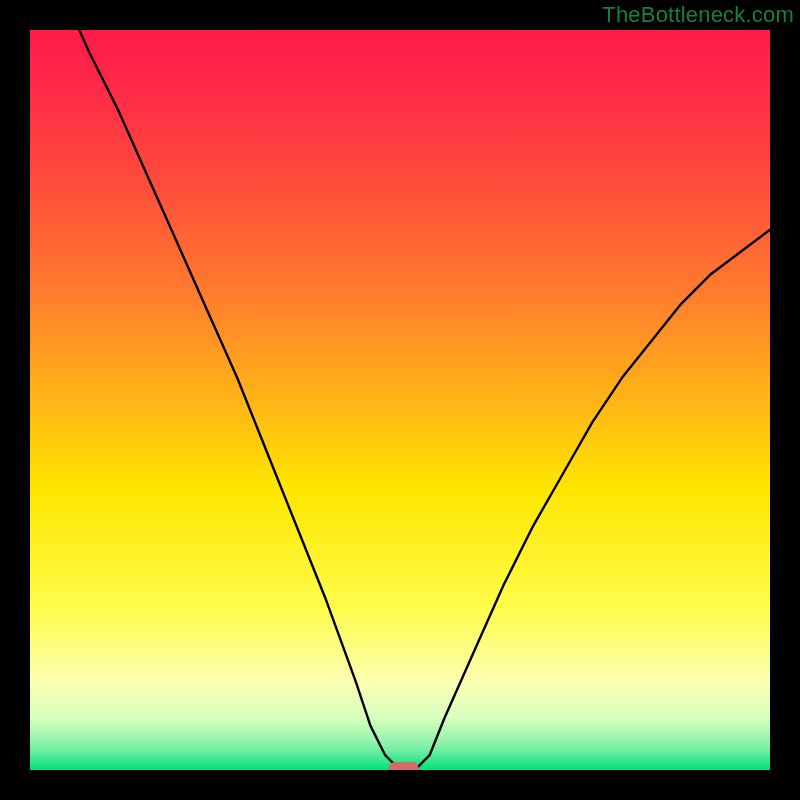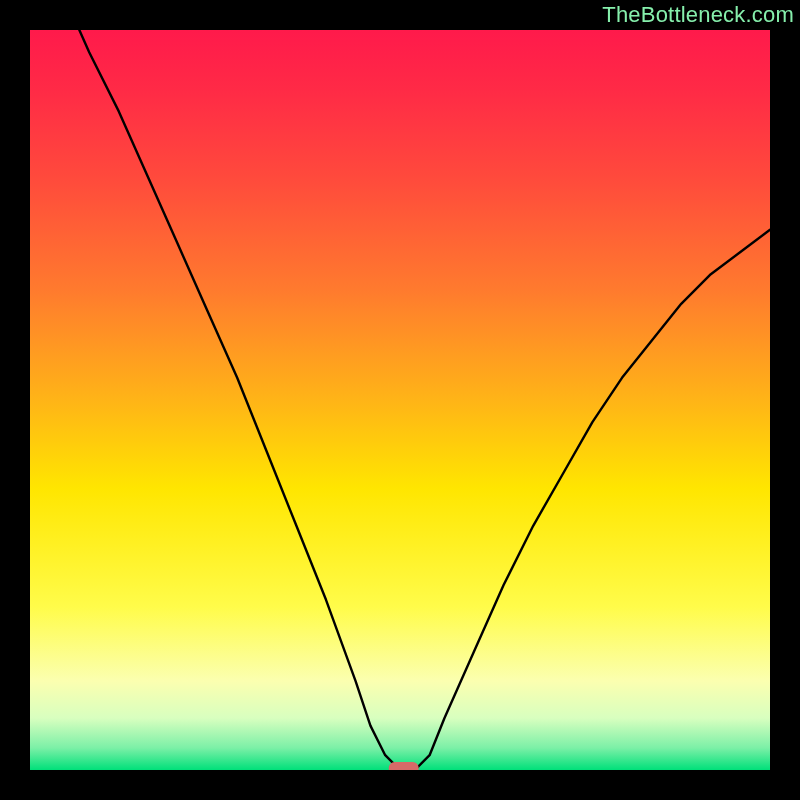--- a/index.html
+++ b/index.html
@@ -14,21 +14,21 @@
   .frame {
     position: relative;
     width: 800px;
     height: 800px;
     background: #000;
   }
   .watermark {
     position: absolute;
     top: 2px;
     right: 6px;
-    color: #86efac;
+    color: #15803d;
     font-size: 22px;
     font-weight: 500;
     letter-spacing: 0.2px;
     z-index: 10;
   }
   .plot-area {
     position: absolute;
     left: 30px;
     top: 30px;
     width: 740px;

